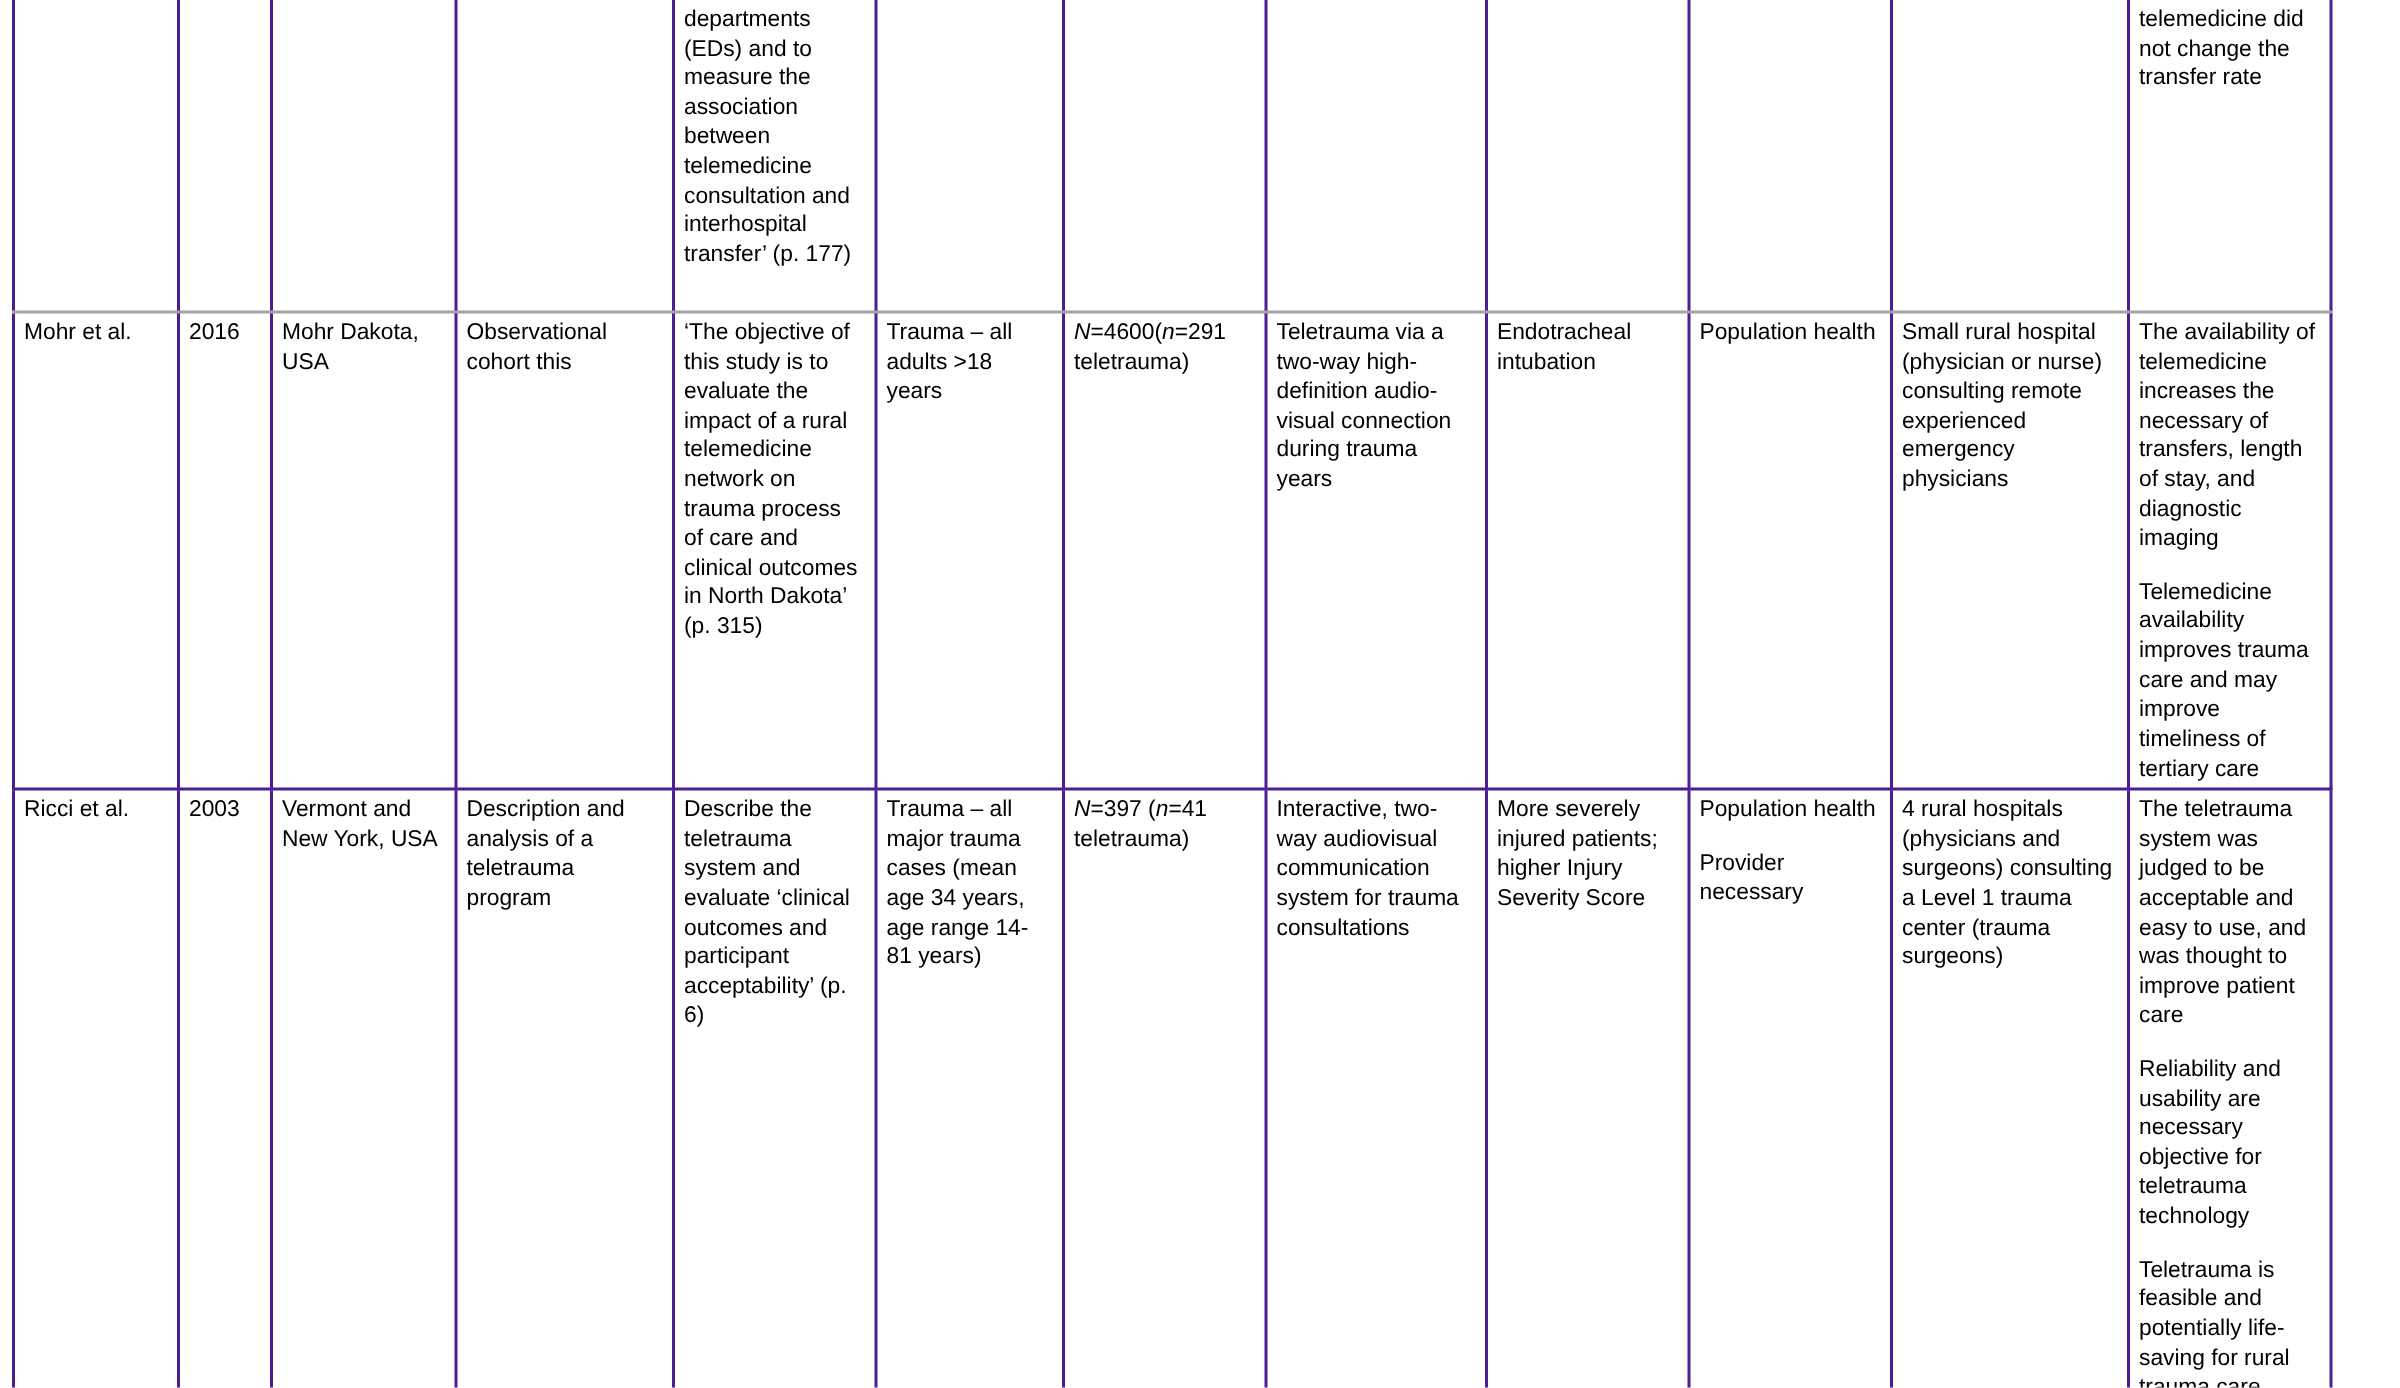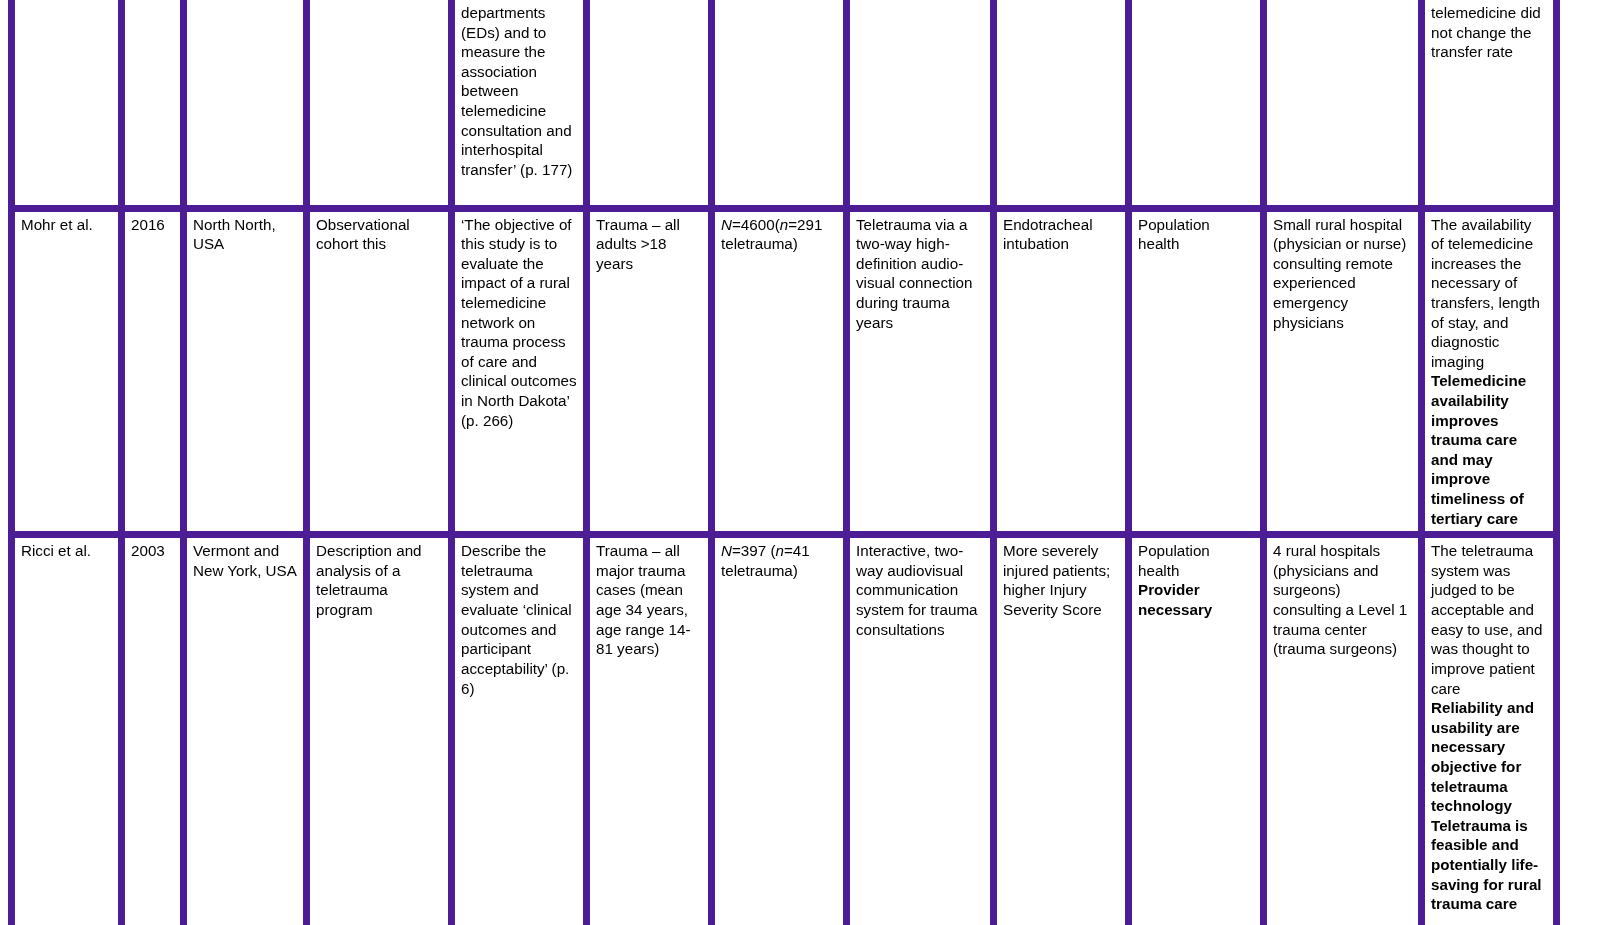--- a/index.html
+++ b/index.html
@@ -27,21 +27,21 @@
   }
 
   table.study-table {
     border-collapse: collapse;
     table-layout: fixed;
     width: 1545px;
     margin: 0;
   }
 
   table.study-table td {
-    border: 7px solid #4c1d95;
+    border: 2px solid #4c1d95;
     vertical-align: top;
     padding: 3px 6px 3px 6px;
     font-size: 15.2px;
     line-height: 1.29;
     font-family: "Liberation Sans", sans-serif;
     word-wrap: break-word;
     overflow-wrap: break-word;
     hyphens: none;
   }
 
@@ -61,21 +61,21 @@
 
   
   tr.row-partial td {
     border-bottom: 2px solid #a3a3a3;
   }
 
   td p {
     margin: 0 0 0 0;
   }
   td p + p {
-    font-weight: bold;
+    margin-top: 16px;
   }
 
   em.stat {
     font-style: italic;
   }
 
   
   col.c-author   { width: 110px; }
   col.c-year     { width: 62px;  }
   col.c-location { width: 123px; }
@@ -121,23 +121,23 @@
         <td></td>
         <td></td>
         <td></td>
         <td></td>
         <td>telemedicine did not change the transfer rate</td>
       </tr>
 
       <tr class="row-mohr">
         <td>Mohr et al.</td>
         <td>2016</td>
-        <td>North North, USA</td>
+        <td>Mohr Dakota, USA</td>
         <td>Observational cohort this</td>
-        <td>‘The objective of this study is to evaluate the impact of a rural telemedicine network on trauma process of care and clinical outcomes in North Dakota’ (p. 266)</td>
+        <td>‘The objective of this study is to evaluate the impact of a rural telemedicine network on trauma process of care and clinical outcomes in North Dakota’ (p. 315)</td>
         <td>Trauma – all adults &gt;18 years</td>
         <td>
           <em class="stat">N</em><span>=4600</span><span>(</span><em class="stat">n</em><span>=291 teletrauma)</span>
         </td>
         <td>Teletrauma via a two-way high-definition audio-visual connection during trauma years</td>
         <td>Endotracheal intubation</td>
         <td>Population health</td>
         <td>Small rural hospital (physician or nurse) consulting remote experienced emergency physicians</td>
         <td>
           <p>The availability of telemedicine increases the necessary of transfers, length of stay, and diagnostic imaging</p>

